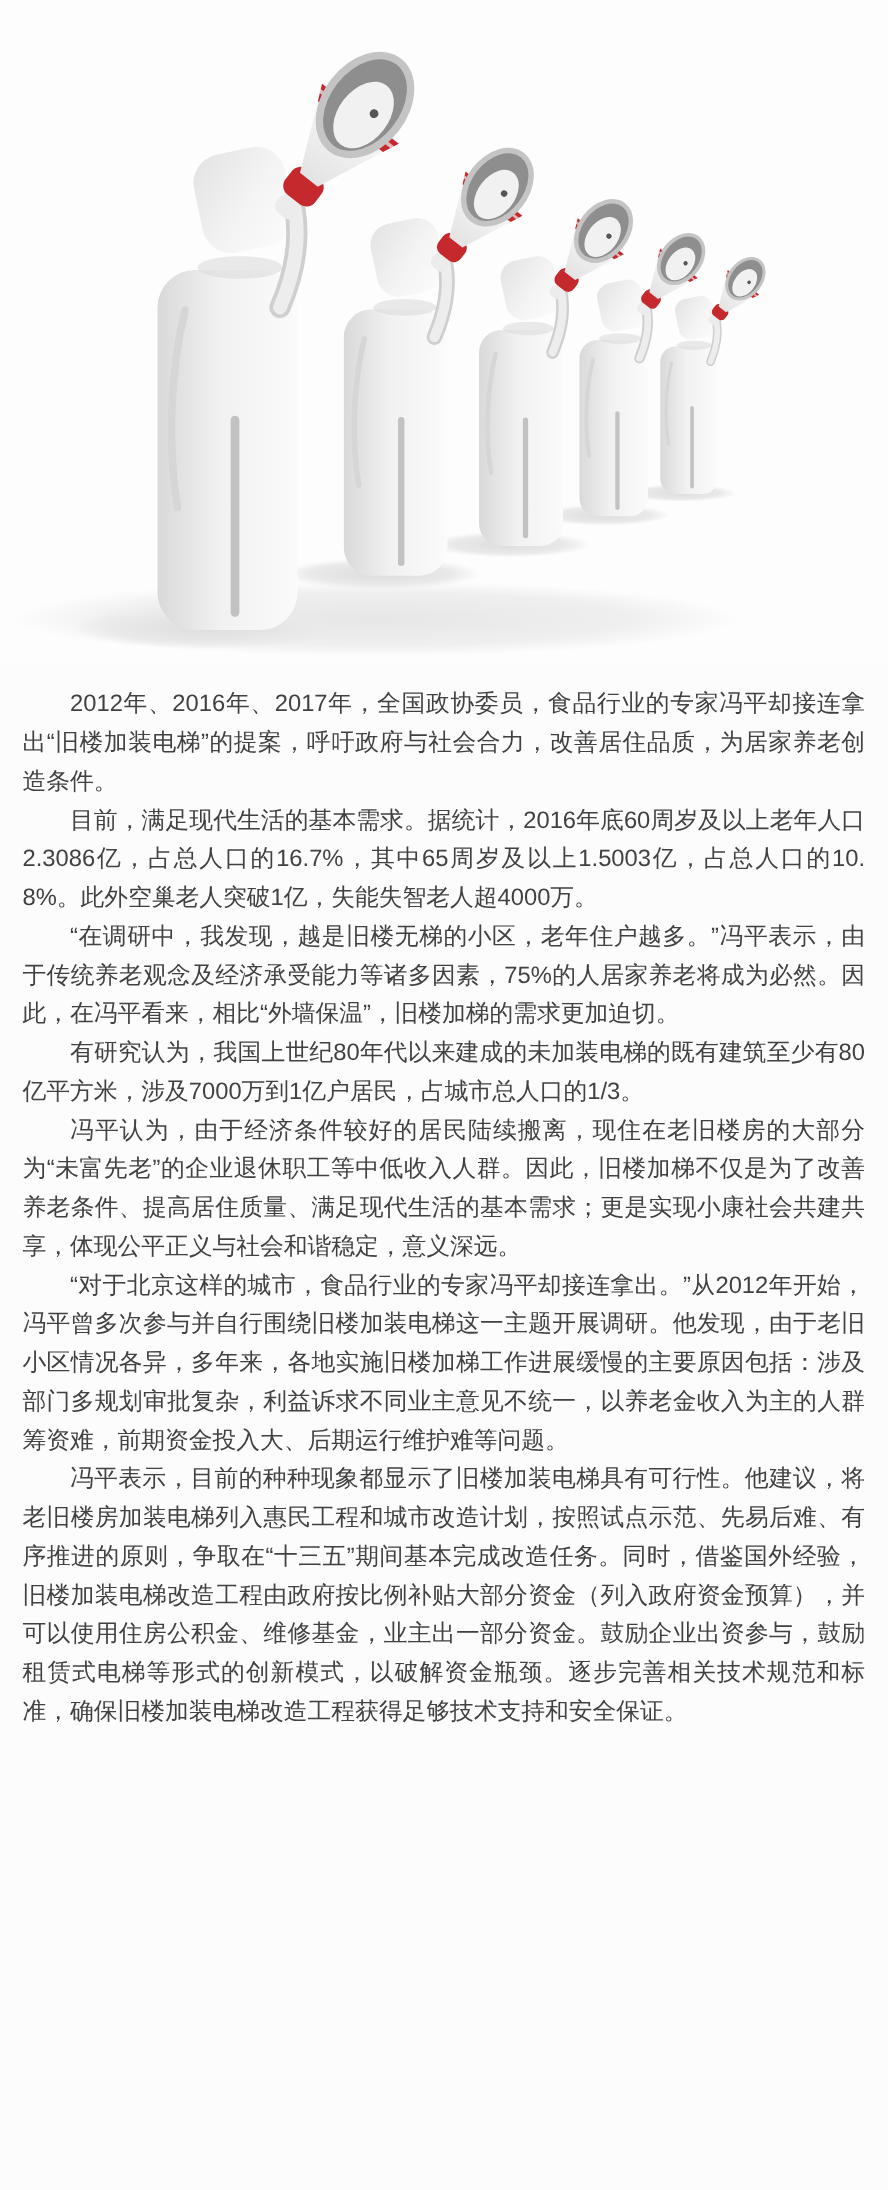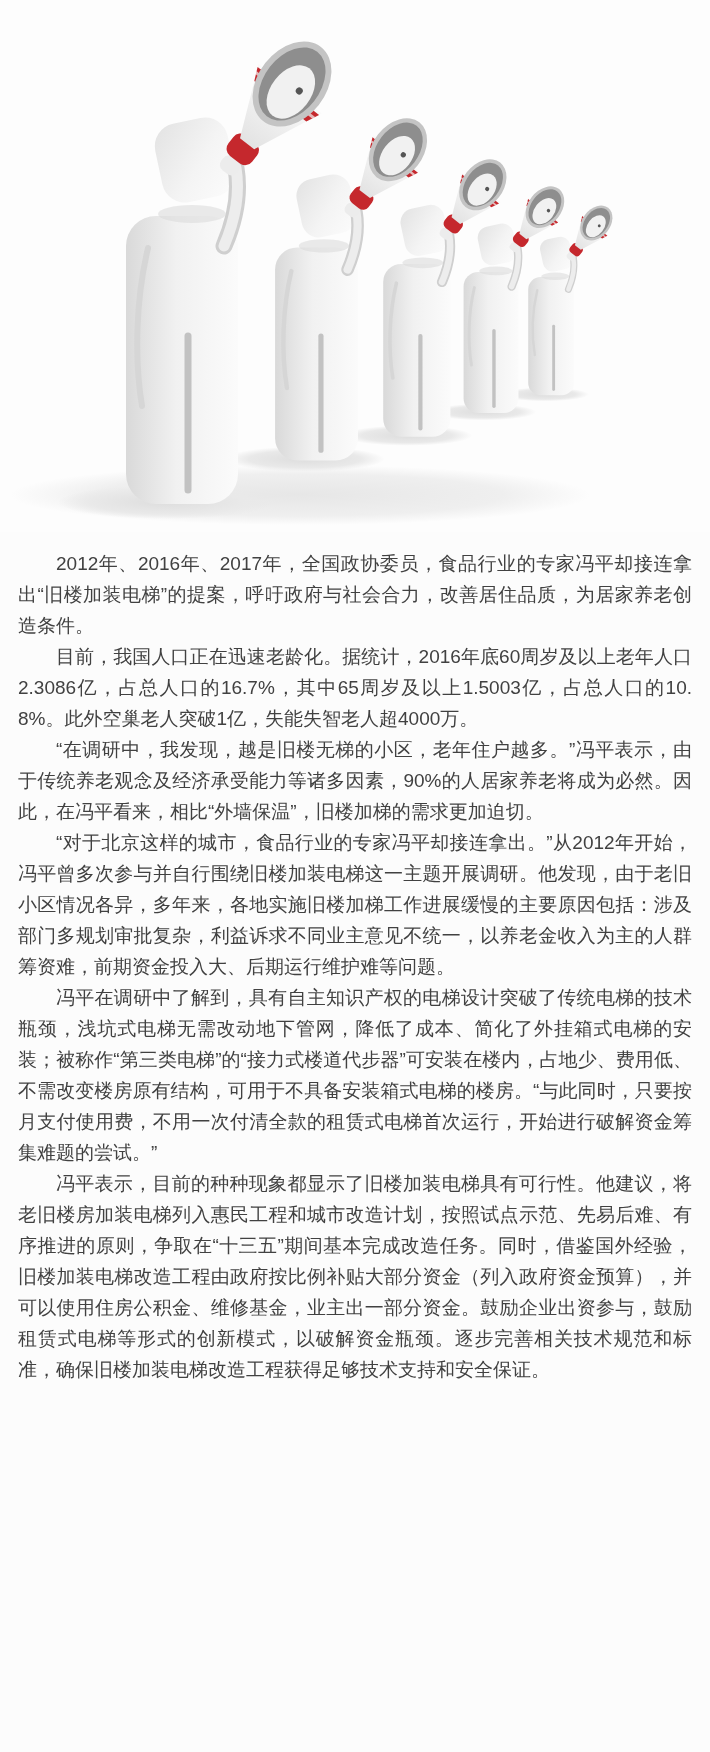--- a/index.html
+++ b/index.html
@@ -104,20 +104,21 @@
       <use href="#fig" transform="translate(552,232) scale(0.41)"></use>
       <use href="#fig" transform="translate(492,218) scale(0.49)"></use>
       <use href="#fig" transform="translate(418,198) scale(0.60)"></use>
       <use href="#fig" transform="translate(318,166) scale(0.74)"></use>
       <use href="#fig" transform="translate(184,106) scale(1)"></use>
     </svg>
   </figure>
 
   <div class="article">
     <p>2012年、2016年、2017年，全国政协委员，食品行业的专家冯平却接连拿出“旧楼加装电梯”的提案，呼吁政府与社会合力，改善居住品质，为居家养老创造条件。</p>
-    <p>目前，我国人口正在迅速老龄化。据统计，2016年底60周岁及以上老年人口2.3086亿，占总人口的16.7%，其中65周岁及以上1.5003亿，占总人口的10.8%。此外空巢老人突破1亿，失能失智老人超4000万。</p>
-    <p>“在调研中，我发现，越是旧楼无梯的小区，老年住户越多。”冯平表示，由于传统养老观念及经济承受能力等诸多因素，90%的人居家养老将成为必然。因此，在冯平看来，相比“外墙保温”，旧楼加梯的需求更加迫切。</p>
+    <p>目前，满足现代生活的基本需求。据统计，2016年底60周岁及以上老年人口2.3086亿，占总人口的16.7%，其中65周岁及以上1.5003亿，占总人口的10.8%。此外空巢老人突破1亿，失能失智老人超4000万。</p>
+    <p>“在调研中，我发现，越是旧楼无梯的小区，老年住户越多。”冯平表示，由于传统养老观念及经济承受能力等诸多因素，75%的人居家养老将成为必然。因此，在冯平看来，相比“外墙保温”，旧楼加梯的需求更加迫切。</p>
+    <p>有研究认为，我国上世纪80年代以来建成的未加装电梯的既有建筑至少有80亿平方米，涉及7000万到1亿户居民，占城市总人口的1/3。</p>
+    <p>冯平认为，由于经济条件较好的居民陆续搬离，现住在老旧楼房的大部分为“未富先老”的企业退休职工等中低收入人群。因此，旧楼加梯不仅是为了改善养老条件、提高居住质量、满足现代生活的基本需求；更是实现小康社会共建共享，体现公平正义与社会和谐稳定，意义深远。</p>
     <p>“对于北京这样的城市，食品行业的专家冯平却接连拿出。”从2012年开始，冯平曾多次参与并自行围绕旧楼加装电梯这一主题开展调研。他发现，由于老旧小区情况各异，多年来，各地实施旧楼加梯工作进展缓慢的主要原因包括：涉及部门多规划审批复杂，利益诉求不同业主意见不统一，以养老金收入为主的人群筹资难，前期资金投入大、后期运行维护难等问题。</p>
-    <p>冯平在调研中了解到，具有自主知识产权的电梯设计突破了传统电梯的技术瓶颈，浅坑式电梯无需改动地下管网，降低了成本、简化了外挂箱式电梯的安装；被称作“第三类电梯”的“接力式楼道代步器”可安装在楼内，占地少、费用低、不需改变楼房原有结构，可用于不具备安装箱式电梯的楼房。“与此同时，只要按月支付使用费，不用一次付清全款的租赁式电梯首次运行，开始进行破解资金筹集难题的尝试。”</p>
     <p>冯平表示，目前的种种现象都显示了旧楼加装电梯具有可行性。他建议，将老旧楼房加装电梯列入惠民工程和城市改造计划，按照试点示范、先易后难、有序推进的原则，争取在“十三五”期间基本完成改造任务。同时，借鉴国外经验，旧楼加装电梯改造工程由政府按比例补贴大部分资金（列入政府资金预算），并可以使用住房公积金、维修基金，业主出一部分资金。鼓励企业出资参与，鼓励租赁式电梯等形式的创新模式，以破解资金瓶颈。逐步完善相关技术规范和标准，确保旧楼加装电梯改造工程获得足够技术支持和安全保证。</p>
   </div>
 
 </div>
 
 </body></html>

